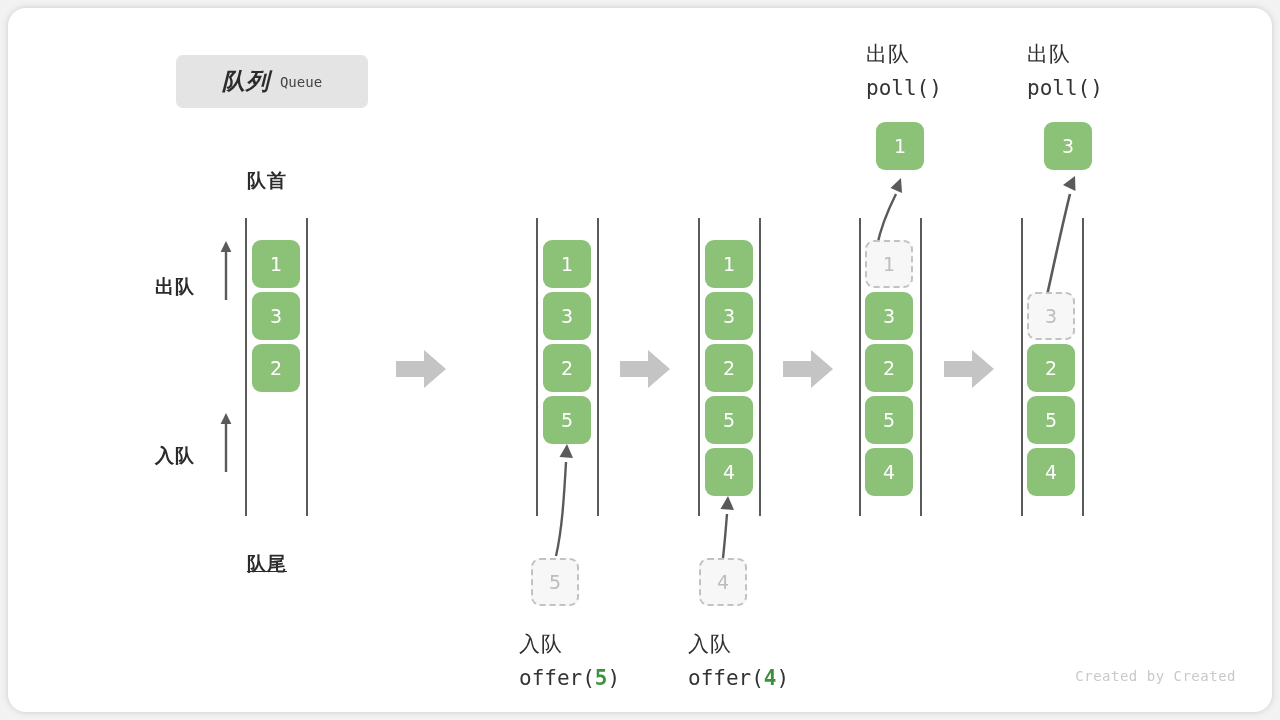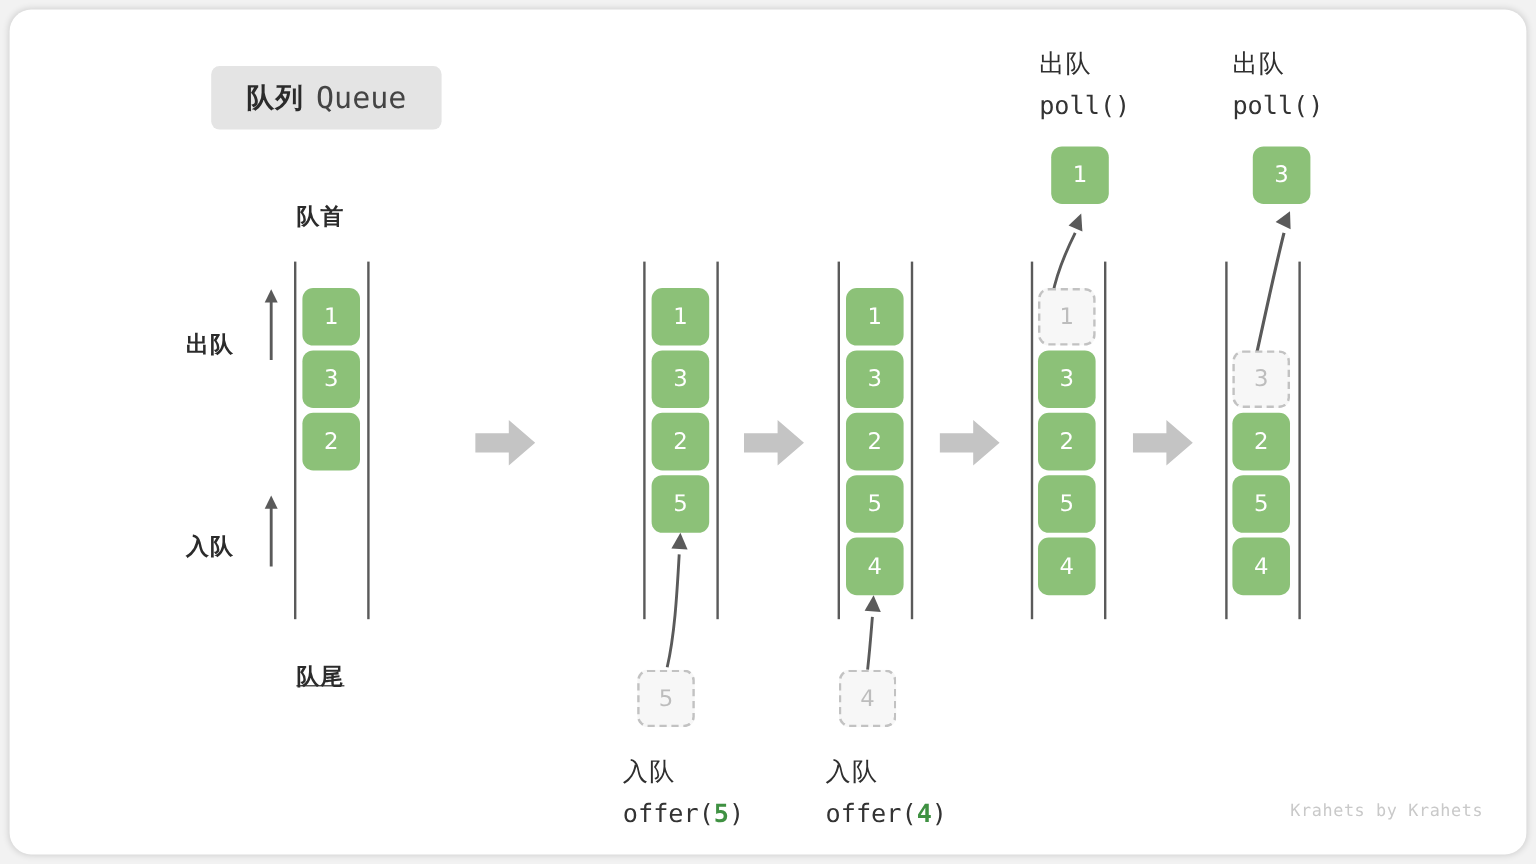--- a/index.html
+++ b/index.html
@@ -43,24 +43,25 @@
     display: flex;
     align-items: center;
     justify-content: center;
     gap: 10px;
   }
   .title-cn {
     font-size: 23px;
     font-weight: bold;
     color: #2b2b2b;
     letter-spacing: 1px;
+    font-style: italic;
   }
   .title-en {
     font-family: "DejaVu Sans Mono", "Liberation Mono", monospace;
-    font-size: 25px;
+    font-size: 14px;
     color: #444444;
   }
 
   
   .cn-label {
     position: absolute;
     font-size: 19px;
     font-weight: bold;
     color: #2b2b2b;
     white-space: nowrap;
@@ -327,16 +328,16 @@
     <div class="box filled" style="left:1019px; top:336px;">
       <span>2</span>
     </div>
     <div class="box filled" style="left:1019px; top:388px;">
       <span>5</span>
     </div>
     <div class="box filled" style="left:1019px; top:440px;">
       <span>4</span>
     </div>
 
-    <div class="watermark">Krahets by Krahets</div>
+    <div class="watermark">Created by Created</div>
 
   </div>
 </div>
 
 </body></html>

